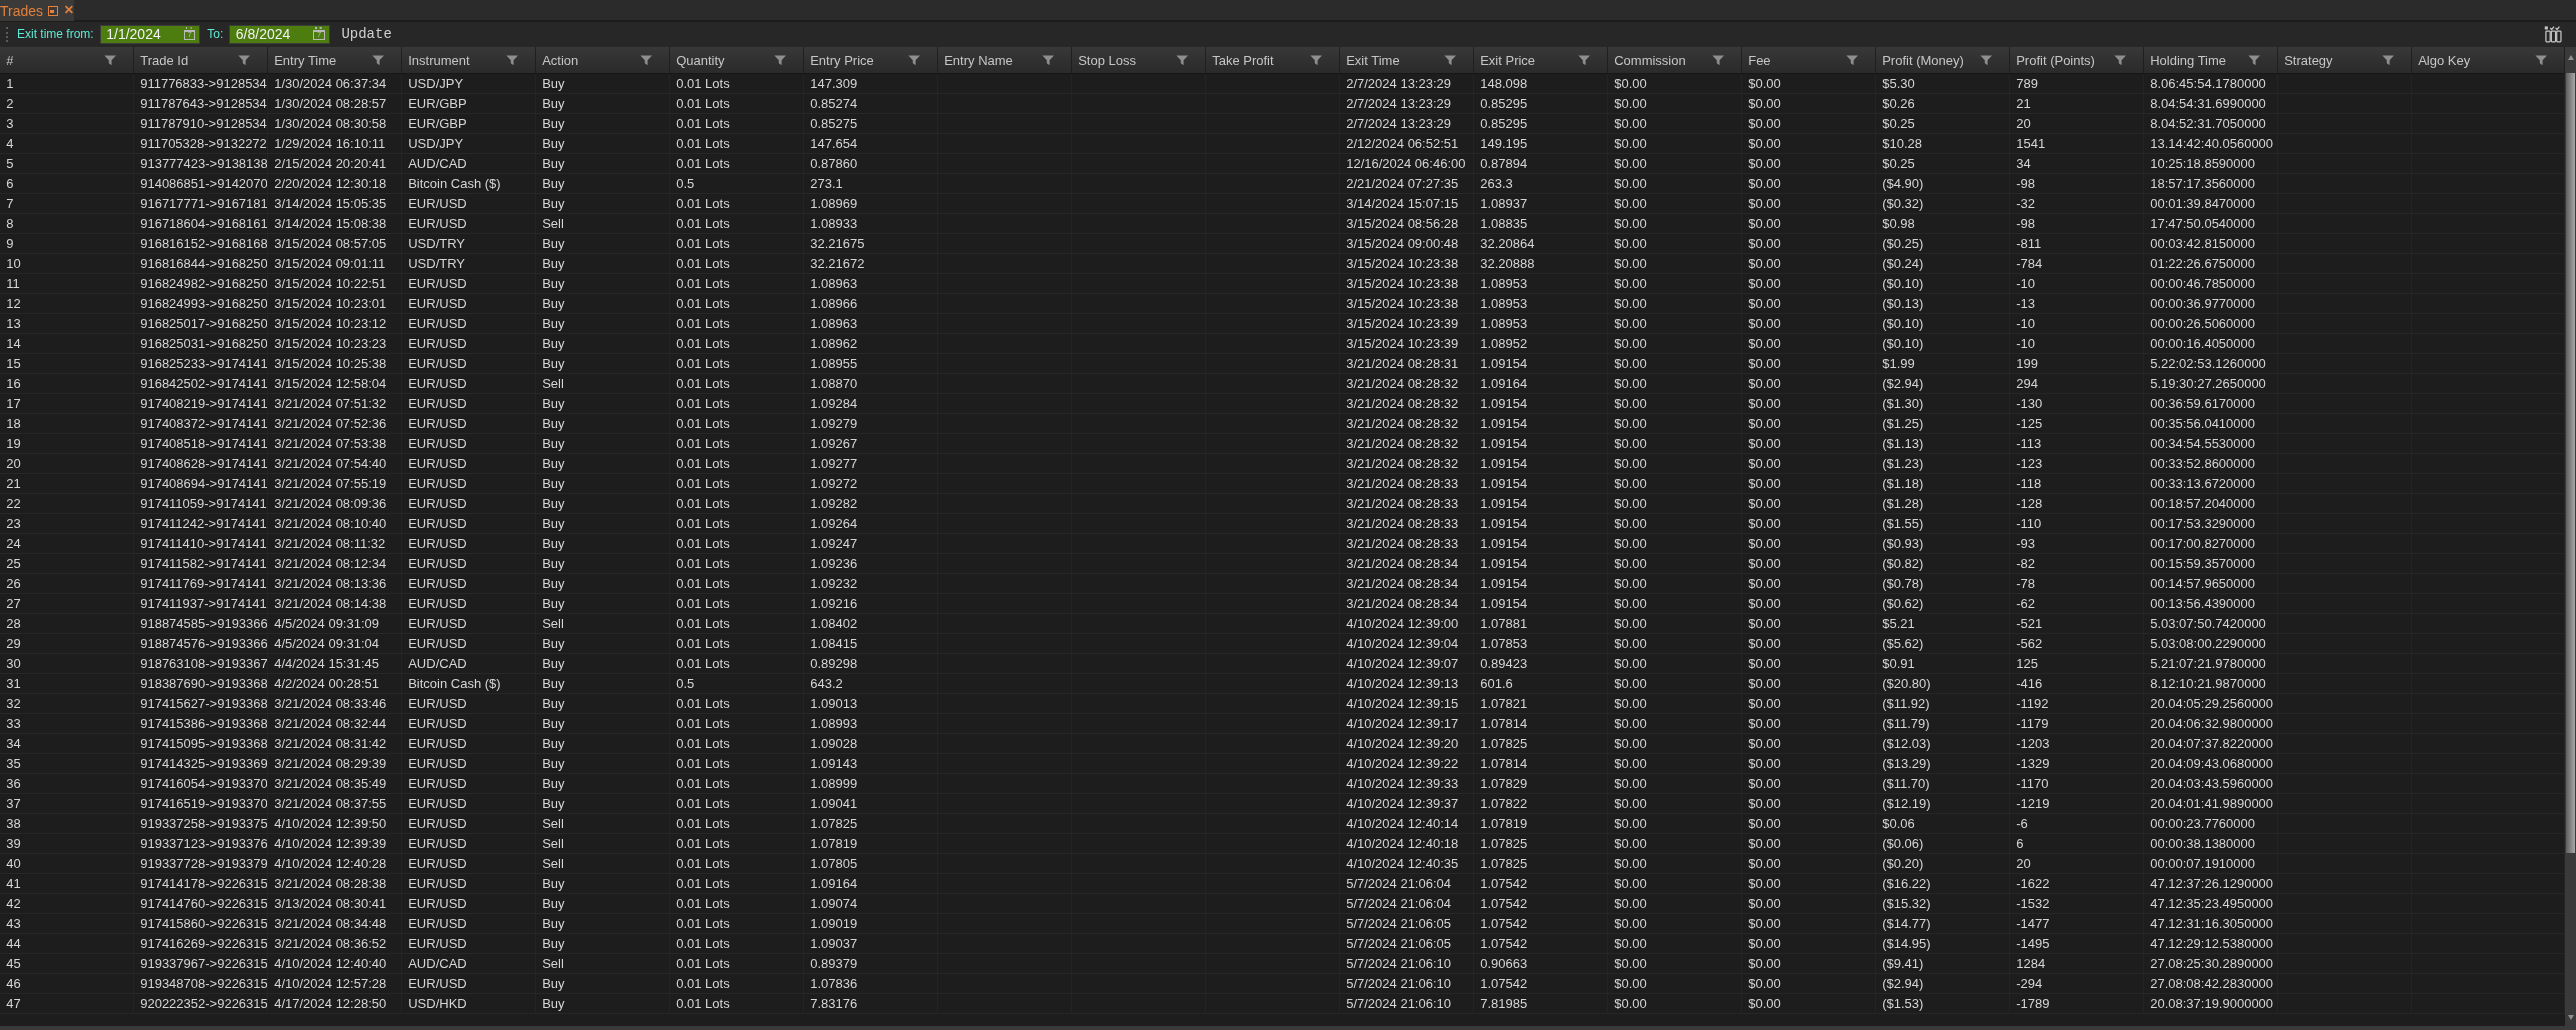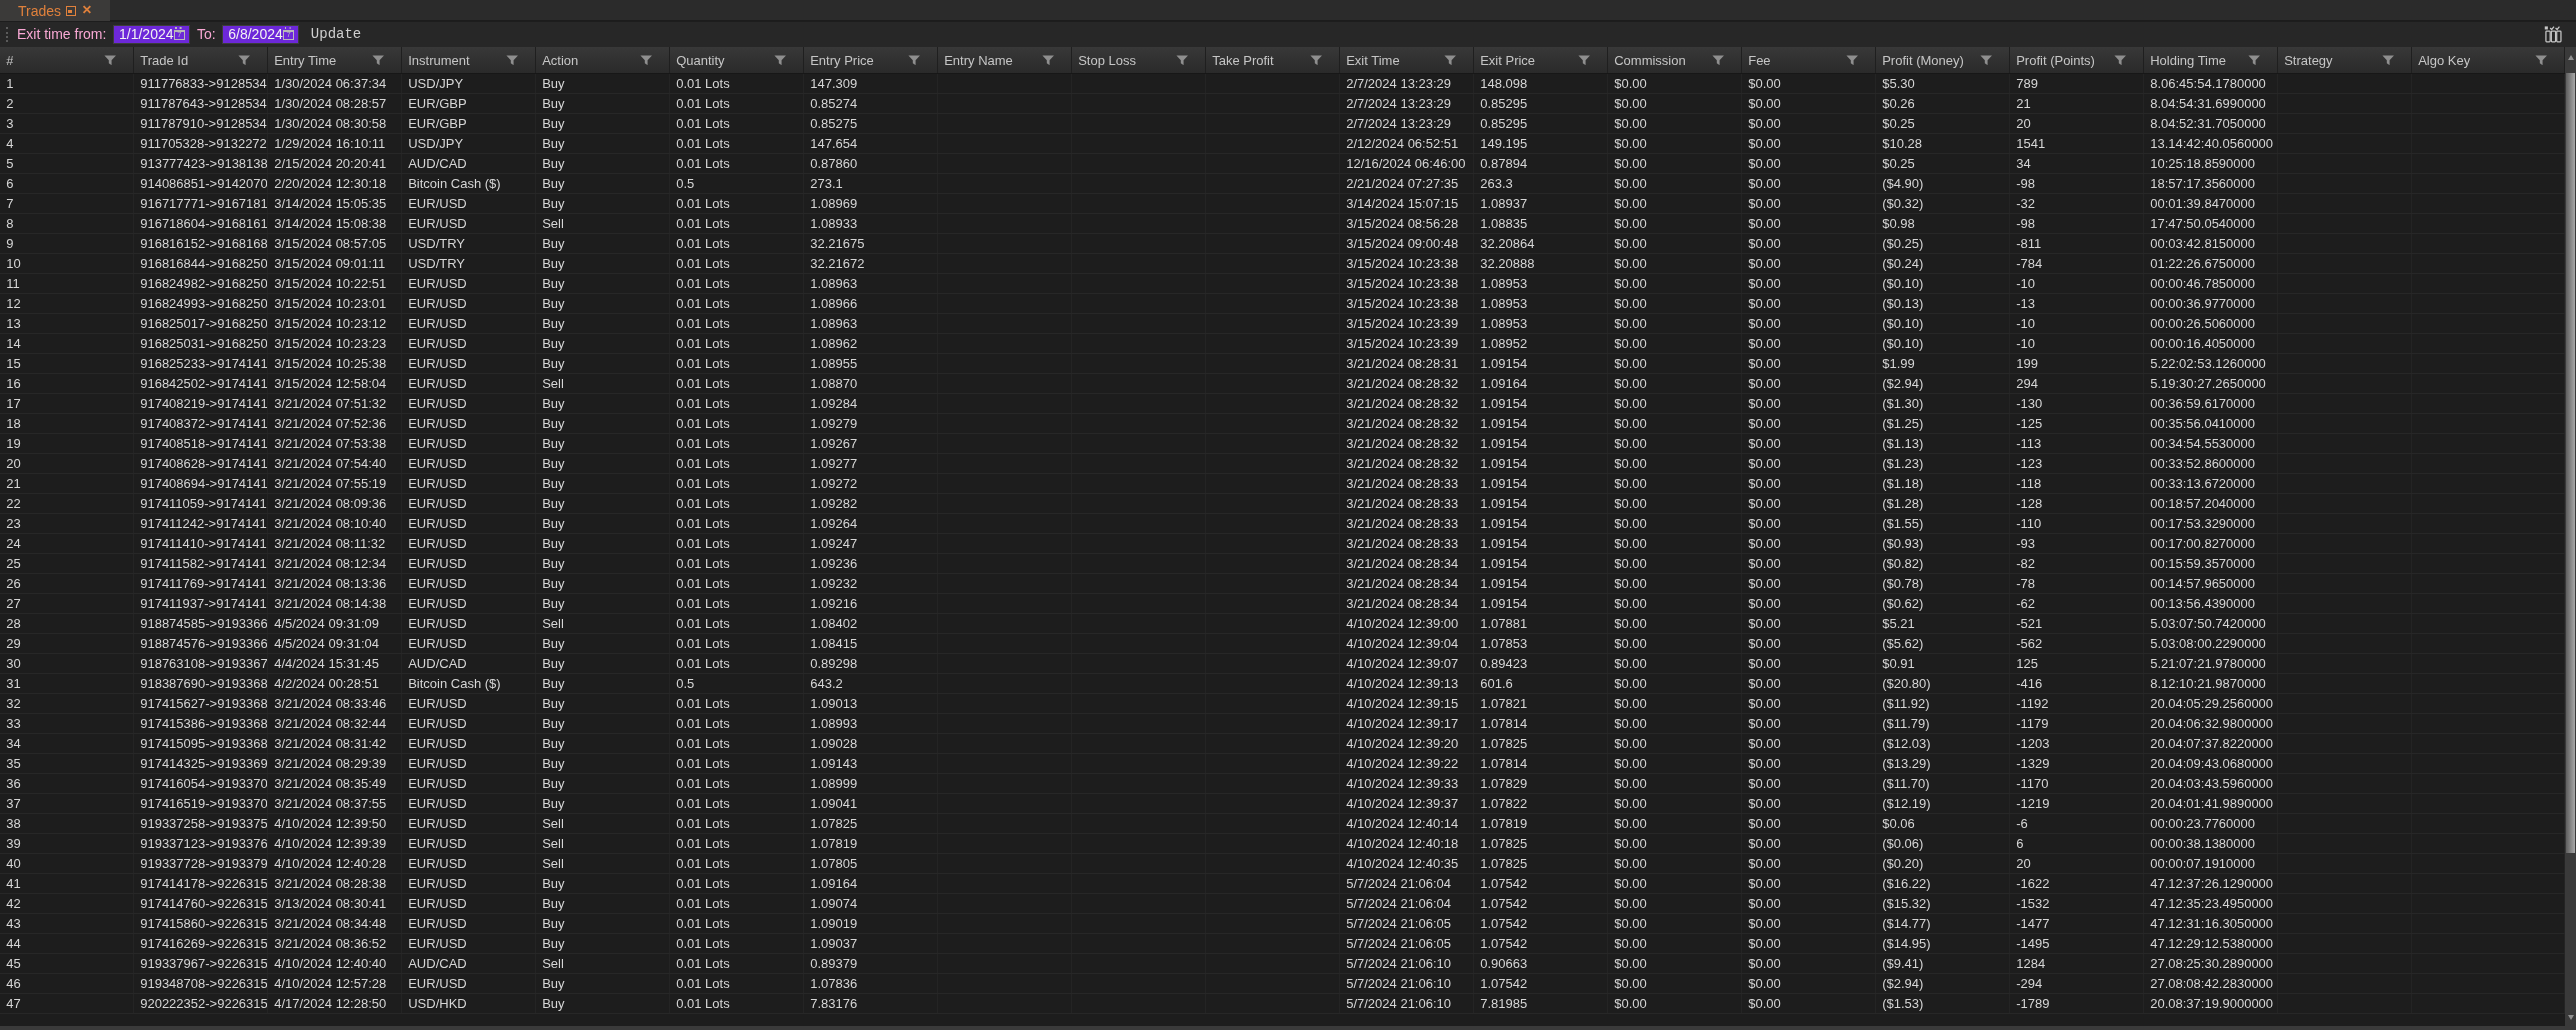--- a/index.html
+++ b/index.html
@@ -3,31 +3,31 @@
 <meta charset="utf-8">
 <style>
   * { margin:0; padding:0; box-sizing:border-box; }
   html,body { background:#141414; }
   body { font-family:"Liberation Sans", sans-serif; }
 
   .app { position:relative; width:2576px; height:1031px; background:#1d1d1d; overflow:hidden; }
 
   
   .tabbar { position:absolute; top:0; left:0; right:0; height:21px; background:#2b2b2b; border-bottom:0.8px solid #1c1c1c; display:flex; }
-  .tab { display:flex; align-items:center; gap:5.4px; padding:0 18px; background:#3b3a39; height:21px; cursor:default; }
+  .tab { display:flex; align-items:center; gap:5.4px; padding:0 0; background:#3b3a39; height:21px; cursor:default; }
   .tab-label { color:#e0813c; font-size:14px; }
   .tab-icon { width:10px; height:10px; border:1.5px solid #e0813c; position:relative; display:inline-block; }
   .tab-icon::after { content:""; position:absolute; left:0.8px; top:3.1px; width:3.9px; height:3.1px; background:#e0813c; }
   .tab-close { color:#e0813c; font-size:12.4px; font-weight:bold; line-height:1; cursor:pointer; }
 
   
   .toolbar { position:absolute; top:21.6px; left:0; right:0; height:25.5px; background:#272727; display:flex; align-items:center; }
   .grip { width:3.1px; height:15.4px; border-left:2.3px dotted #5b5b5b; margin:0 7.7px 0 6.2px; }
-  .tb-label { color:#f9a8d4; font-size:14px; margin-right:6.2px; white-space:nowrap; }
-  .date-input { display:flex; align-items:center; gap:0; background:#6d28d9; border:0.8px solid #3c3c3c; height:19.3px; padding:0 3.9px 0 5.4px; margin-right:7px; }
+  .tb-label { color:#5eead4; font-size:12px; margin-right:6.2px; white-space:nowrap; }
+  .date-input { display:flex; align-items:center; gap:23px; background:#4d7c0f; border:0.8px solid #3c3c3c; height:19.3px; padding:0 3.9px 0 5.4px; margin-right:7px; }
   .date-value { color:#f2f2f2; font-size:14px; }
   .cal-icon { position:relative; width:11.6px; height:10.8px; border:1.5px solid #b9b9b9; border-top-width:2.3px; display:inline-block; margin-top:1.5px; }
   .cal-icon::before { content:""; position:absolute; top:-4.6px; left:0.8px; width:1.5px; height:2.3px; background:#b9b9b9; box-shadow:4.6px 0 0 #b9b9b9; }
   .cal-icon::after { content:"7"; position:absolute; left:0; right:0; top:-1.5px; text-align:center; color:#b9b9b9; font-size:7.7px; }
   .update-btn { background:none; border:none; color:#cfcfcf; font-size:14px; font-family:Liberation Mono, monospace; margin-left:4.6px; cursor:pointer; }
   .colchooser { position:absolute; right:14px; top:4.6px; cursor:pointer; }
 
   
   .grid { position:absolute; top:47px; left:0; right:0; bottom:0; }
   .header-row { position:absolute; top:0; left:0; right:10.8px; height:27px; display:flex;

